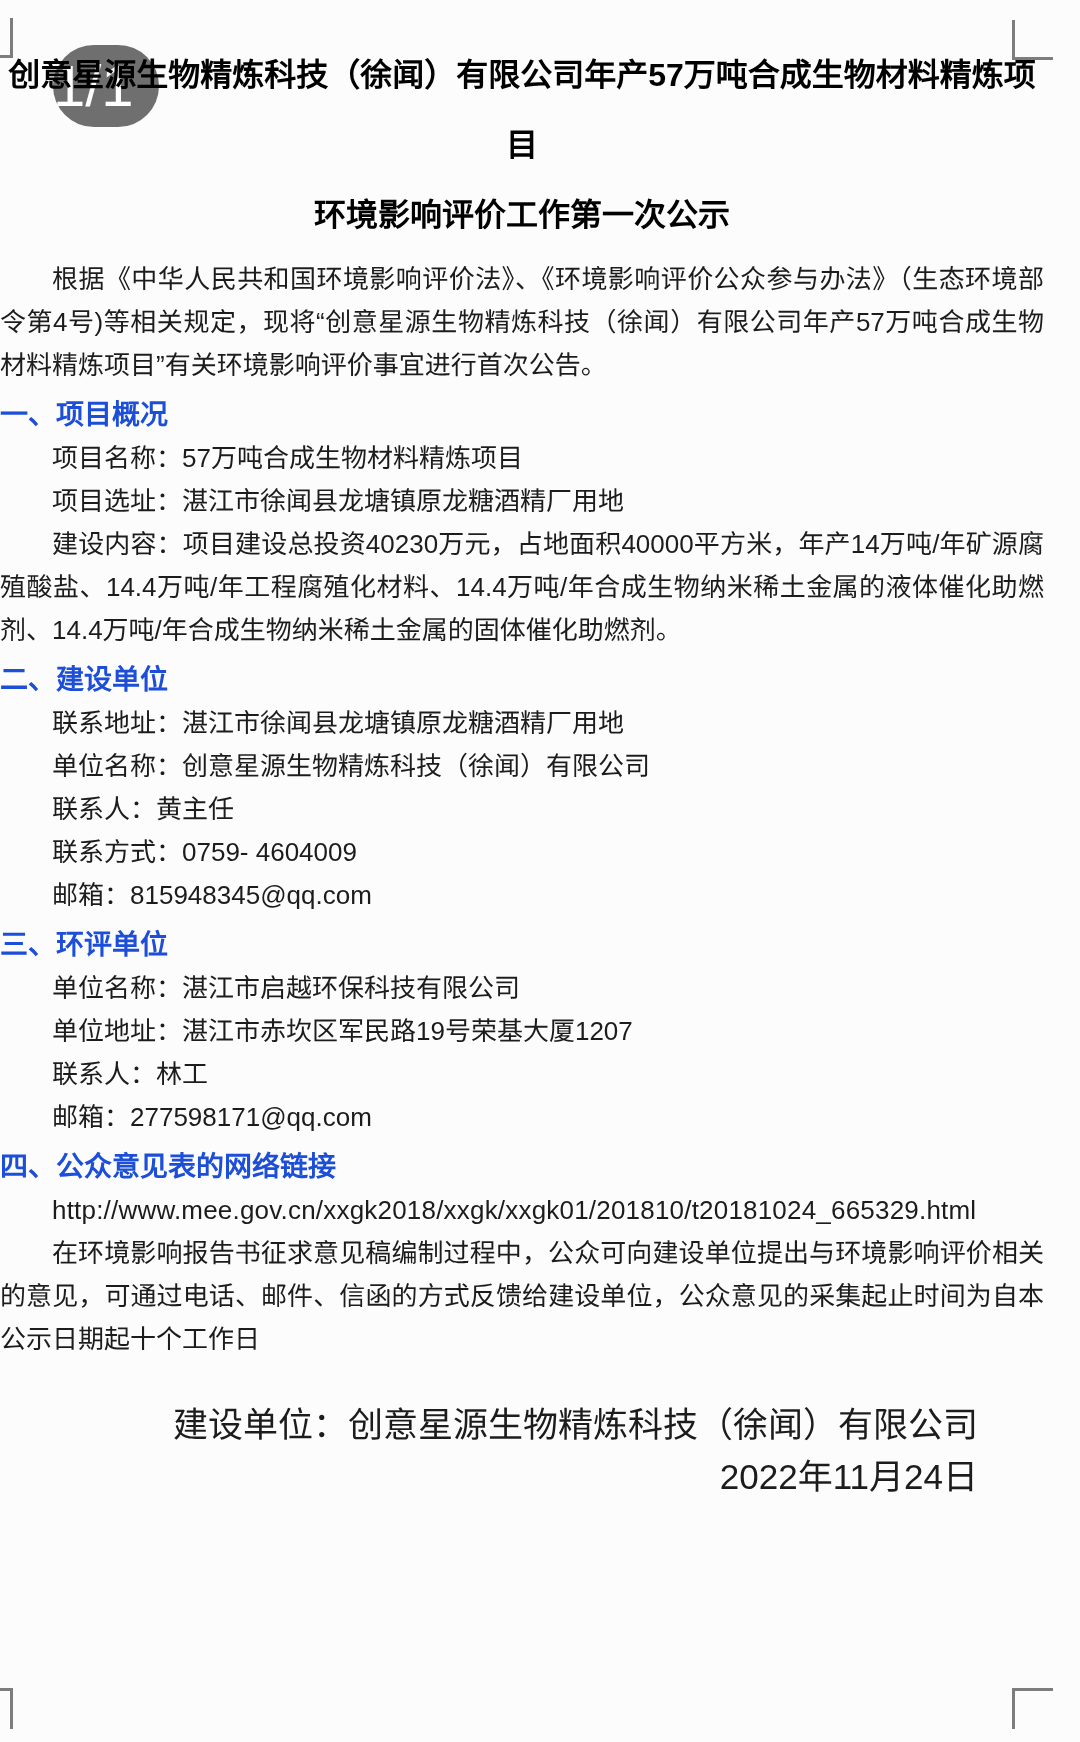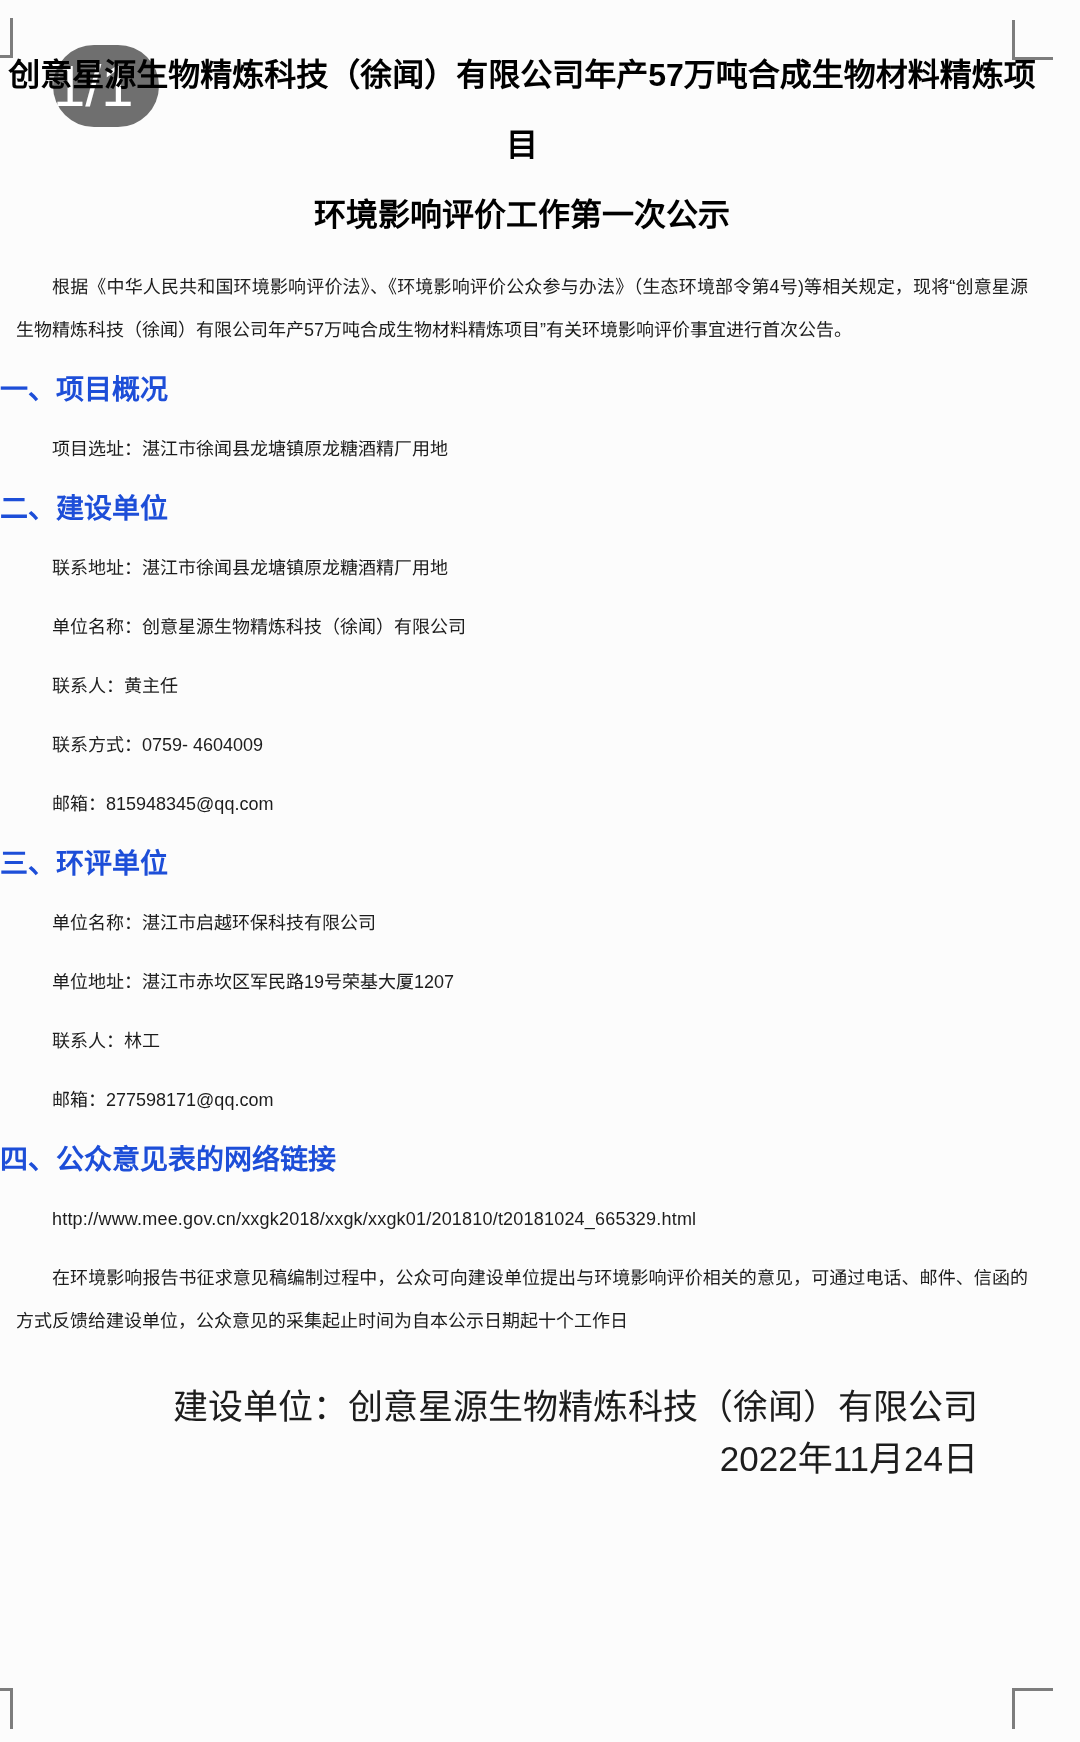--- a/index.html
+++ b/index.html
@@ -50,22 +50,22 @@
     margin: 0 0 8px 0;
     font-size: 32px;
     font-weight: 700;
     color: #000000;
     text-align: center;
     line-height: 70px;
   }
   h1.title .title-line { display: block; }
 
   .para {
-    margin: 16px;
-    font-size: 18px;
+    margin: 0;
+    font-size: 26px;
     line-height: 43px;
     text-align: justify;
   }
   .indent { text-indent: 2em; }
 
   h2.heading {
     margin: 6px 0 0 0;
     font-size: 28px;
     font-weight: 700;
     line-height: 44px;
@@ -98,21 +98,23 @@
   <div class="content">
 
     <h1 class="title">
       <span class="title-line">创意星源生物精炼科技（徐闻）有限公司年产57万吨合成生物材料精炼项目</span>
       <span class="title-line">环境影响评价工作第一次公示</span>
     </h1>
 
     <p class="para indent">根据《中华人民共和国环境影响评价法》、《环境影响评价公众参与办法》（生态环境部令第4号)等相关规定，现将“创意星源生物精炼科技（徐闻）有限公司年产57万吨合成生物材料精炼项目”有关环境影响评价事宜进行首次公告。</p>
 
     <h2 class="heading">一、项目概况</h2>
+    <p class="para indent">项目名称：57万吨合成生物材料精炼项目</p>
     <p class="para indent">项目选址：湛江市徐闻县龙塘镇原龙糖酒精厂用地</p>
+    <p class="para indent">建设内容：项目建设总投资40230万元，占地面积40000平方米，年产14万吨/年矿源腐殖酸盐、14.4万吨/年工程腐殖化材料、14.4万吨/年合成生物纳米稀土金属的液体催化助燃剂、14.4万吨/年合成生物纳米稀土金属的固体催化助燃剂。</p>
 
     <h2 class="heading">二、建设单位</h2>
     <p class="para indent">联系地址：湛江市徐闻县龙塘镇原龙糖酒精厂用地</p>
     <p class="para indent">单位名称：创意星源生物精炼科技（徐闻）有限公司</p>
     <p class="para indent">联系人：黄主任</p>
     <p class="para indent">联系方式：0759- 4604009</p>
     <p class="para indent">邮箱：815948345@qq.com</p>
 
     <h2 class="heading">三、环评单位</h2>
     <p class="para indent">单位名称：湛江市启越环保科技有限公司</p>

